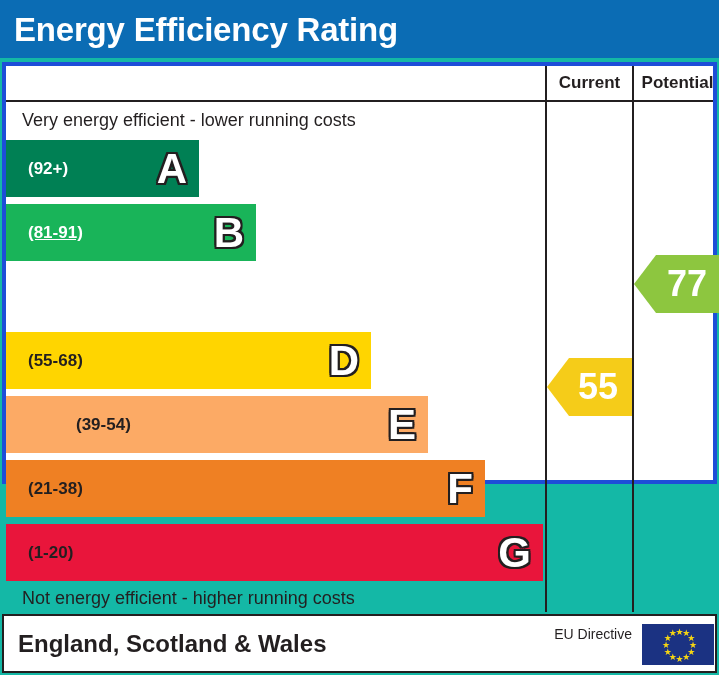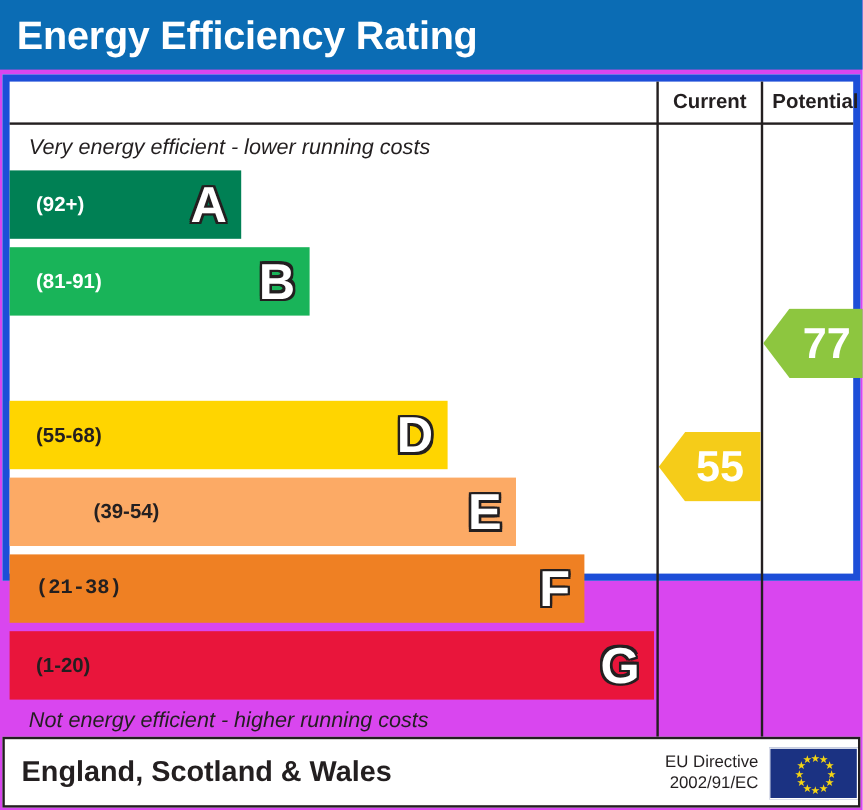--- a/index.html
+++ b/index.html
@@ -6,21 +6,21 @@
   html, body {
     margin: 0;
     padding: 0;
     background: #ffffff;
     font-family: "Liberation Sans", sans-serif;
   }
   #epc-chart {
     position: relative;
     width: 719px;
     height: 675px;
-    background: #d946ef;
+    background: #14b8a6;
     overflow: hidden;
   }
 
   
   .title-bar {
     position: absolute;
     left: 0; top: 0;
     width: 719px; height: 58px;
     background: #0b6cb4;
     display: flex;
@@ -33,21 +33,21 @@
     font-weight: bold;
     letter-spacing: -0.2px;
     line-height: 1;
   }
 
   
   .table-frame {
     position: absolute;
     left: 2px; top: 62px;
     width: 715px; height: 422px;
-    border: 6px solid #1d4ed8;
+    border: 4px solid #1d4ed8;
     background: #ffffff;
   }
   
   .hdr-row {
     position: absolute;
     left: 0; top: 0;
     width: 100%; height: 36px;
     border-bottom: 2px solid #231f20;
   }
   .col-div {
@@ -69,21 +69,20 @@
     text-align: center;
   }
   .hdr-label.current   { left: 541px; width: 85px; }
   .hdr-label.potential { left: 628px; width: 87px; }
 
   
   .caption {
     position: absolute;
     left: 16px;
     font-size: 18px;
-    font-style: italic;
     color: #231f20;
     white-space: nowrap;
   }
   .caption.top    { top: 44px; }
   .caption.bottom { top: 522px; }
 
   
   .band {
     position: absolute;
     height: 57px;
@@ -192,37 +191,37 @@
 
     <div class="caption top">Very energy efficient - lower running costs</div>
     <div class="caption bottom">Not energy efficient - higher running costs</div>
 
     <div class="band" style="top:74px;width:193px;background:#008054;padding-left:36px;">
       <span class="range" style="color:#ffffff;">(92+)</span>
       <span class="letter">A</span>
     </div>
 
     <div class="band" style="top:138px;width:250px;background:#19b459;">
-      <span class="range" style="color:#ffffff;">(81-91)</span>
+      <span class="range" style="color:#ffffff;text-decoration:underline;">(81-91)</span>
       <span class="letter">B</span>
     </div>
 
 
     <div class="band" style="top:266px;width:365px;background:#ffd500;">
       <span class="range" style="color:#231f20;">(55-68)</span>
       <span class="letter">D</span>
     </div>
 
     <div class="band" style="top:330px;width:422px;background:#fcaa65;">
       <span class="range" style="color:#231f20;margin-left:48px;">(39-54)</span>
       <span class="letter">E</span>
     </div>
 
     <div class="band" style="top:394px;width:479px;background:#ef8023;">
-      <span class="range" style="color:#231f20;font-family:Liberation Mono, monospace;">(21-38)</span>
+      <span class="range" style="color:#231f20;">(21-38)</span>
       <span class="letter">F</span>
     </div>
 
     <div class="band" style="top:458px;width:537px;background:#e9153b;text-align:center;">
       <span class="range" style="color:#231f20;">(1-20)</span>
       <span class="letter">G</span>
     </div>
 
     <div class="rating-arrow" style="left:541px;width:85px;top:292px;background:#f5cc19;">
       <span class="val">55</span>
@@ -231,21 +230,20 @@
     <div class="rating-arrow" style="left:628px;width:87px;top:189px;background:#8dc63f;">
       <span class="val">77</span>
     </div>
 
   </div>
 
   <div class="footer-frame">
     <div class="footer-region">England, Scotland &amp; Wales</div>
     <div class="footer-directive">
       <div>EU Directive</div>
-      <div>2002/91/EC</div>
     </div>
     <div class="eu-flag" id="eu-flag">
         <span class="star" style="left: 33.5px; top: 4.5px; color: rgb(245, 213, 19);">★</span>
         <span class="star" style="left: 40.25px; top: 6.30866px; color: rgb(245, 213, 19);">★</span>
         <span class="star" style="left: 45.1913px; top: 11.25px; color: rgb(245, 213, 19);">★</span>
         <span class="star" style="left: 47px; top: 18px; color: rgb(245, 213, 19);">★</span>
         <span class="star" style="left: 45.1913px; top: 24.75px; color: rgb(245, 213, 19);">★</span>
         <span class="star" style="left: 40.25px; top: 29.6913px; color: rgb(245, 213, 19);">★</span>
         <span class="star" style="left: 33.5px; top: 31.5px; color: rgb(245, 213, 19);">★</span>
         <span class="star" style="left: 26.75px; top: 29.6913px; color: rgb(245, 213, 19);">★</span>

